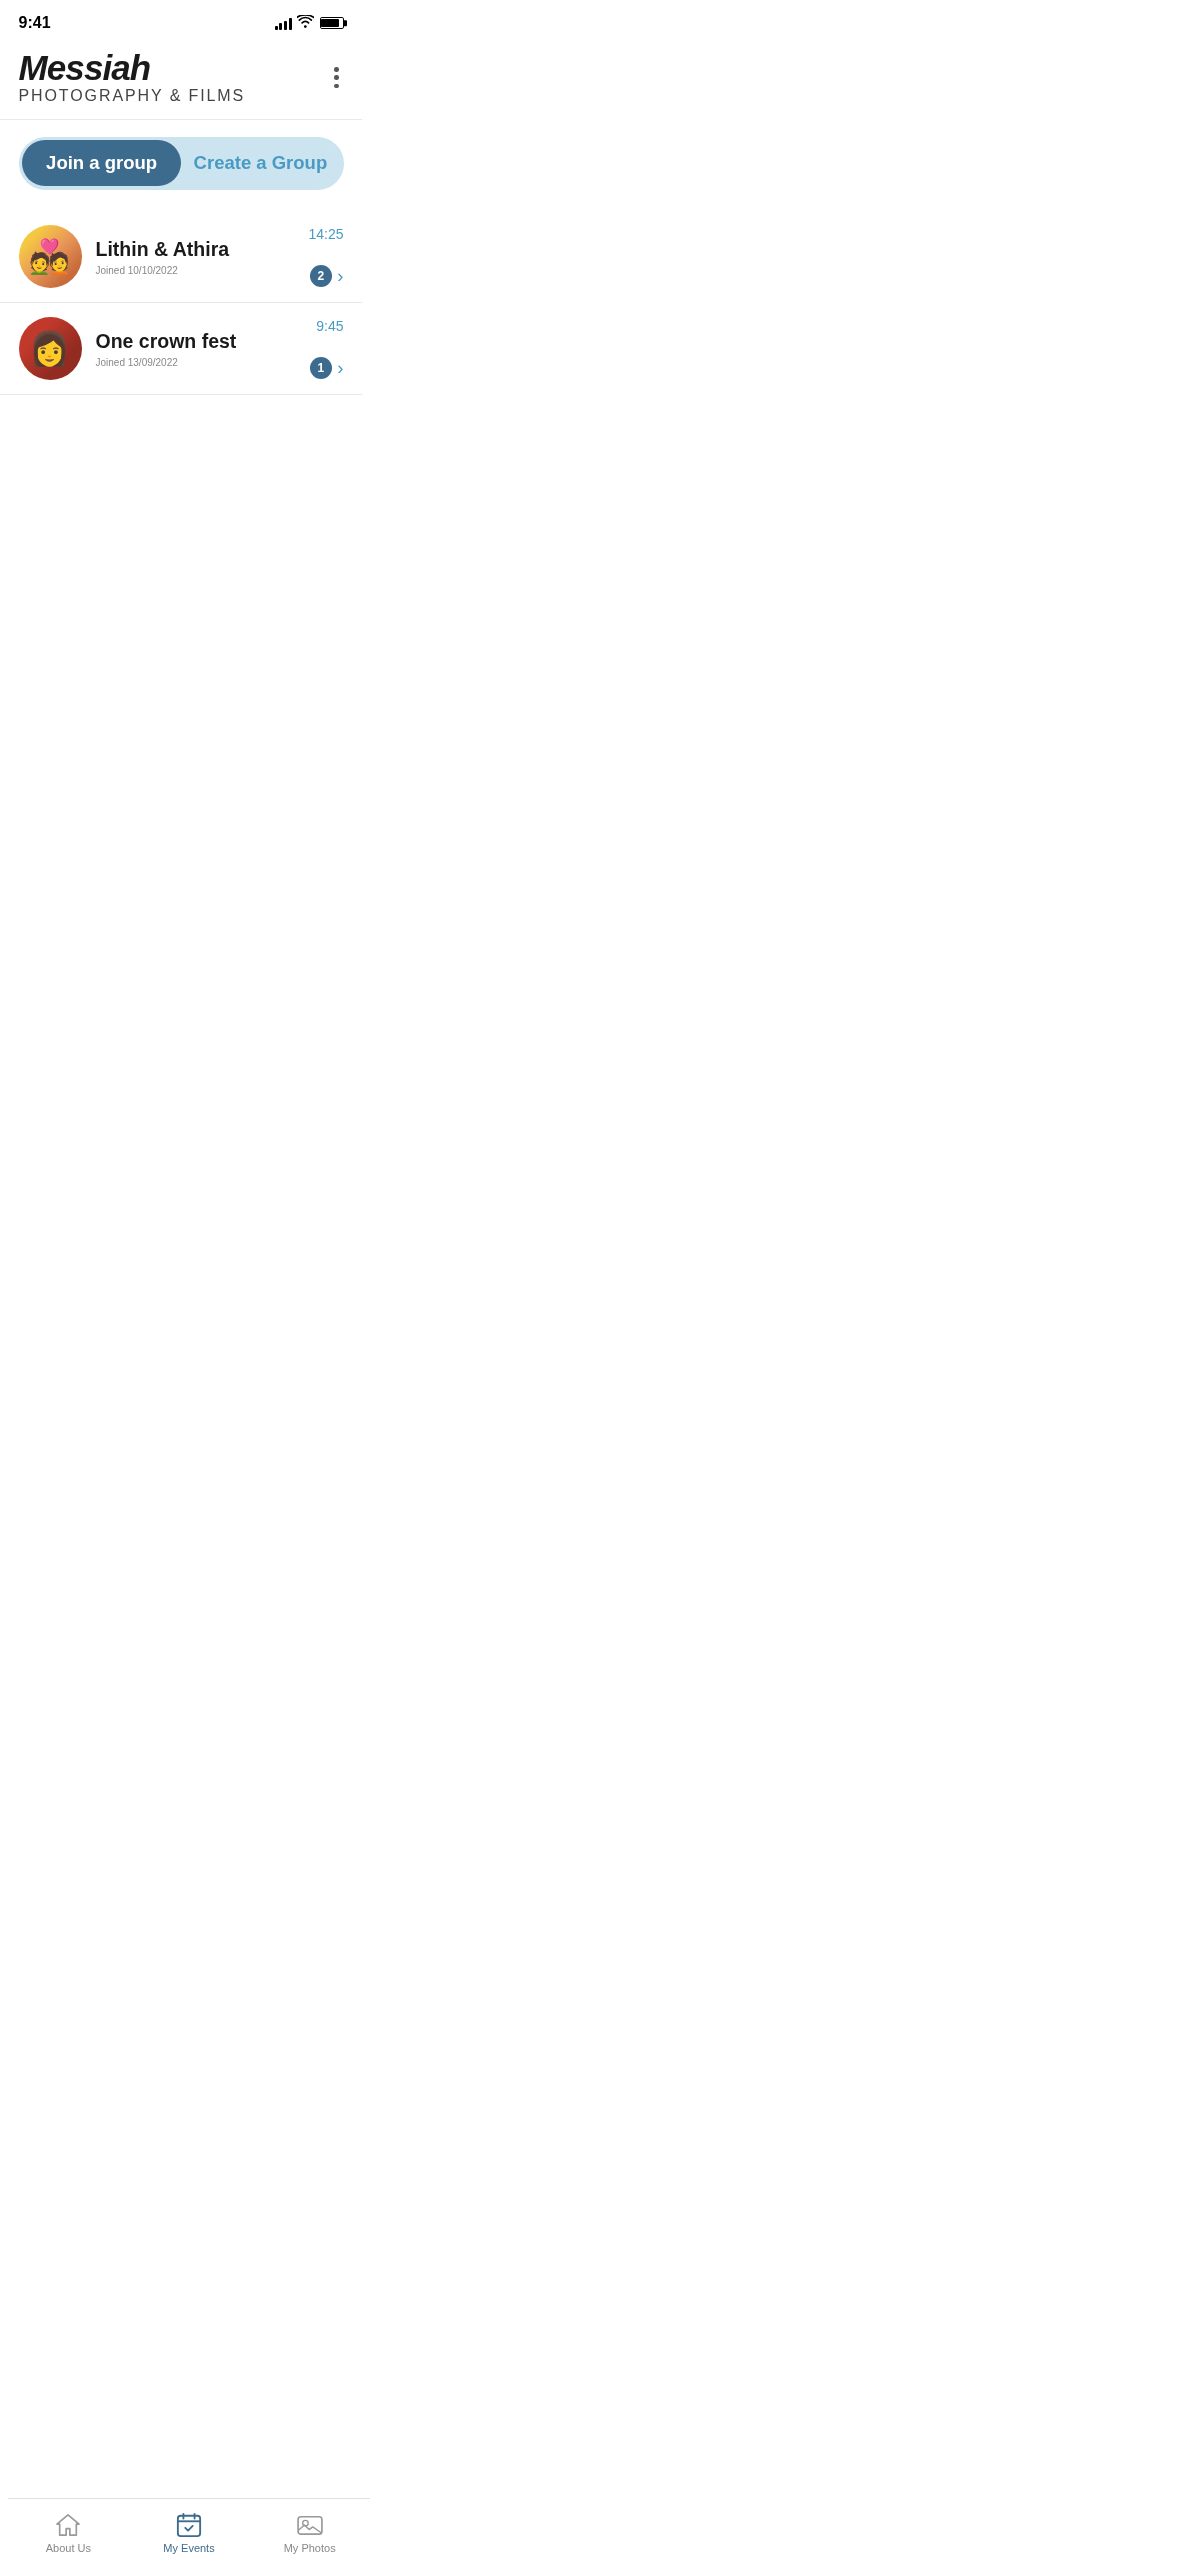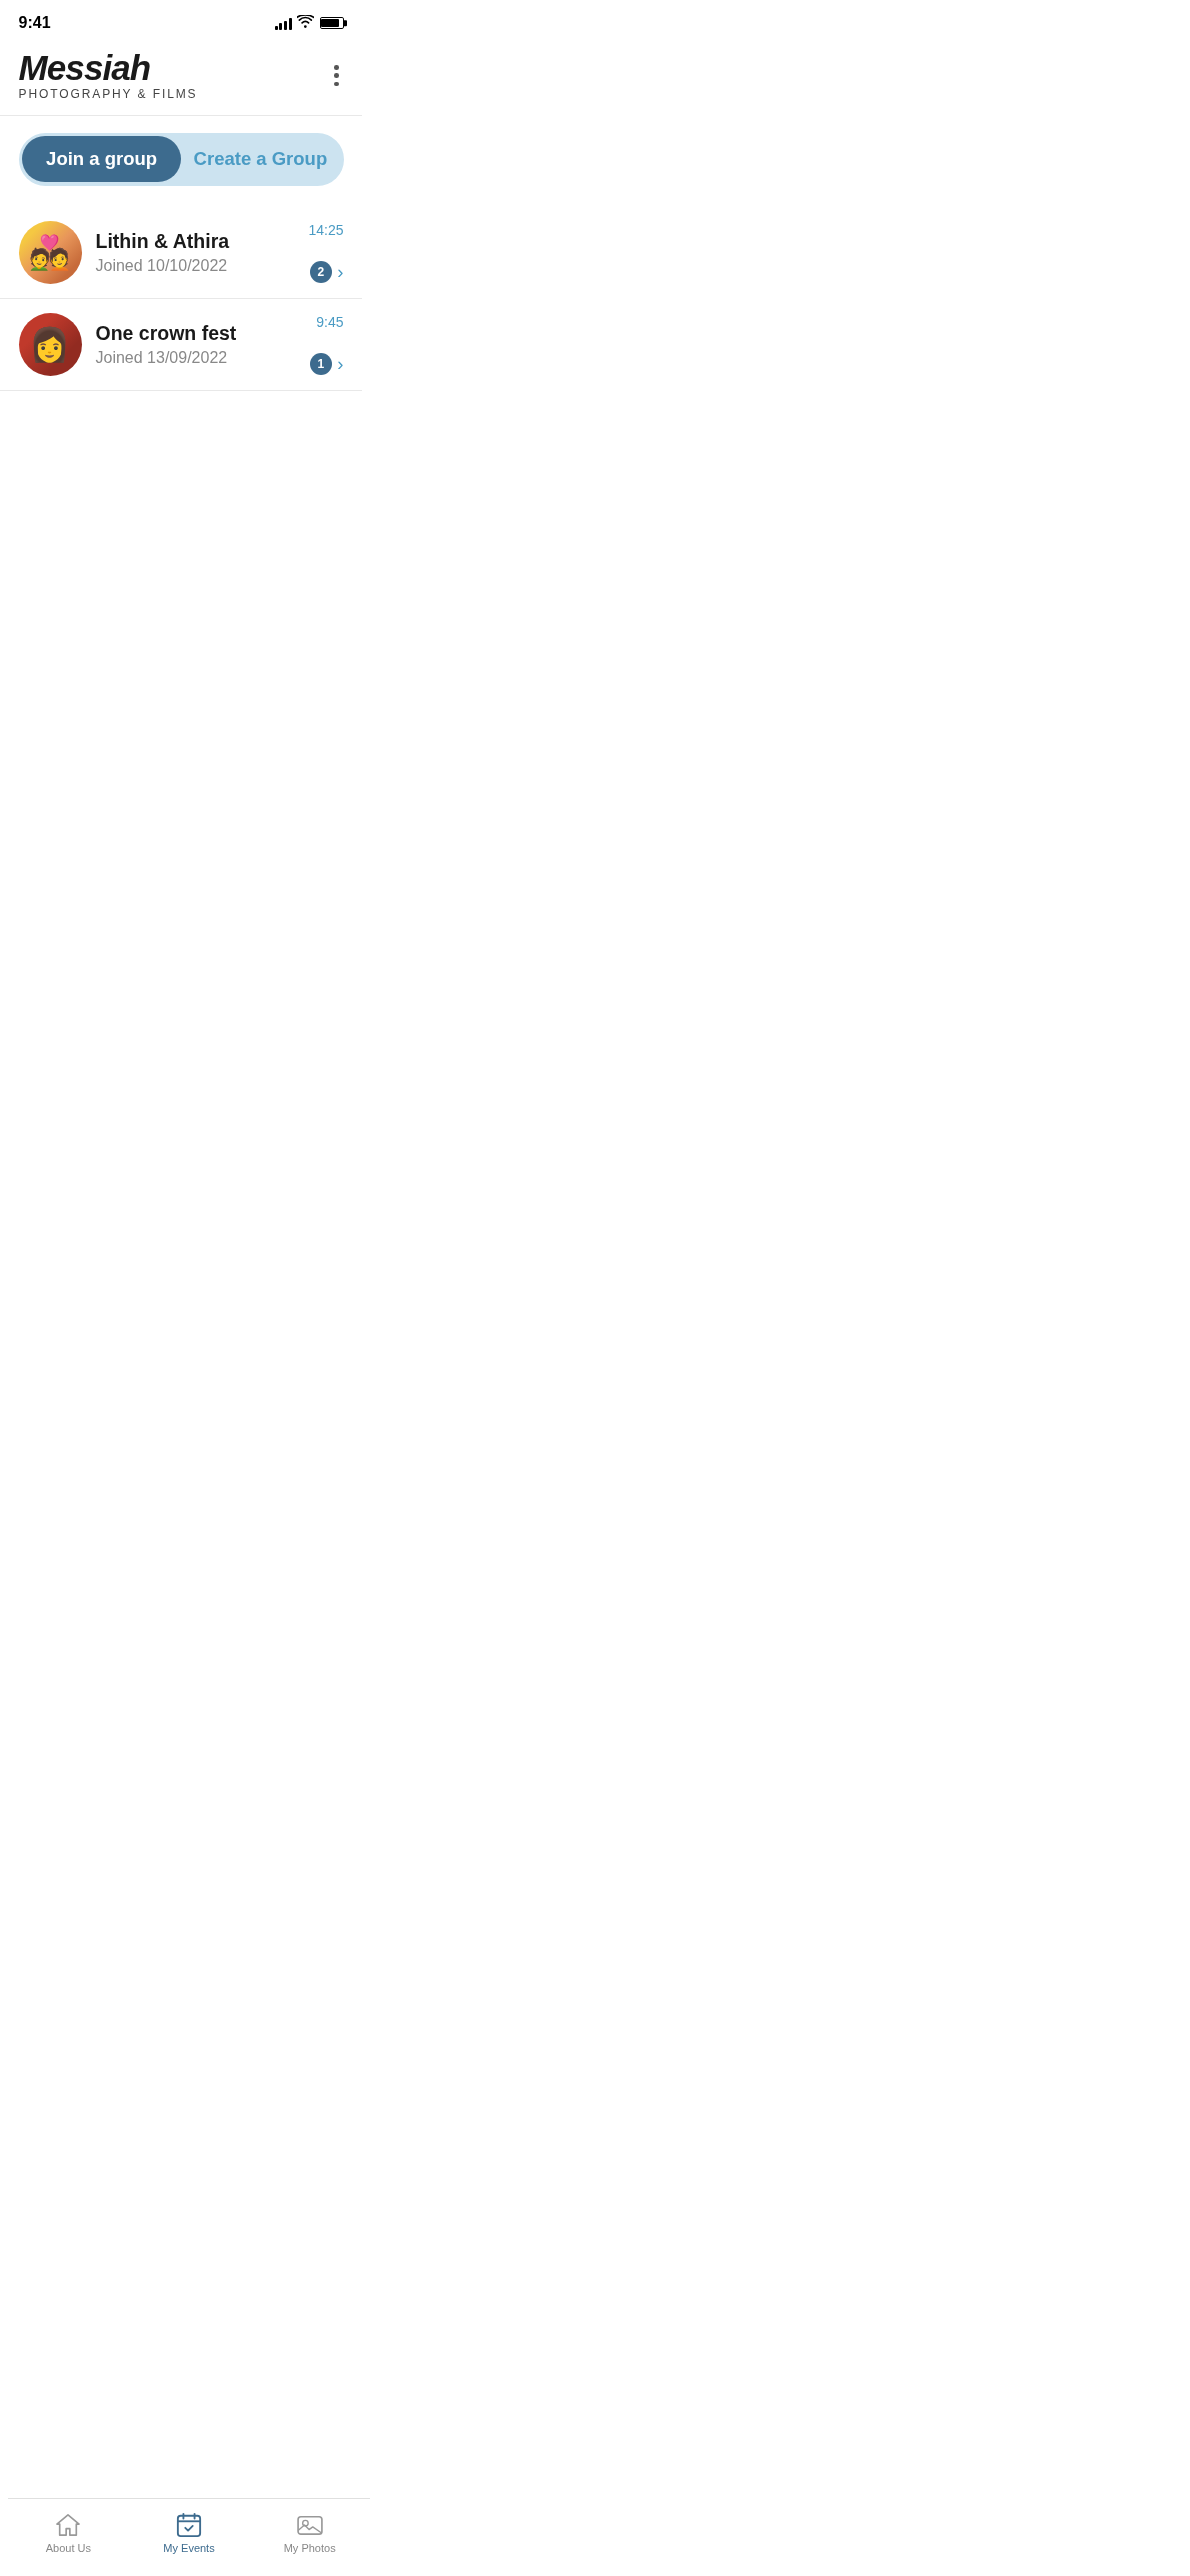--- a/index.html
+++ b/index.html
@@ -99,21 +99,21 @@
     .logo-text {
       font-size: 35px;
       font-weight: 900;
       color: #1a1a1a;
       font-style: italic;
       line-height: 1;
       letter-spacing: -0.9px;
     }
 
     .logo-subtitle {
-      font-size: 12px;
+      font-size: 16px;
       color: #444;
       letter-spacing: 1.9px;
       font-weight: 500;
       margin-top: 1.9px;
     }
 
     .more-menu-btn {
       display: flex;
       flex-direction: column;
       gap: 3.7px;
@@ -218,21 +218,21 @@
     }
 
     .group-name {
       font-size: 19.5px;
       font-weight: 700;
       color: #1a1a1a;
       margin-bottom: 3.7px;
     }
 
     .group-joined {
-      font-size: 16px;
+      font-size: 10px;
       color: #888;
     }
 
     .group-meta {
       display: flex;
       flex-direction: column;
       align-items: flex-end;
       gap: 23px;
     }
 

